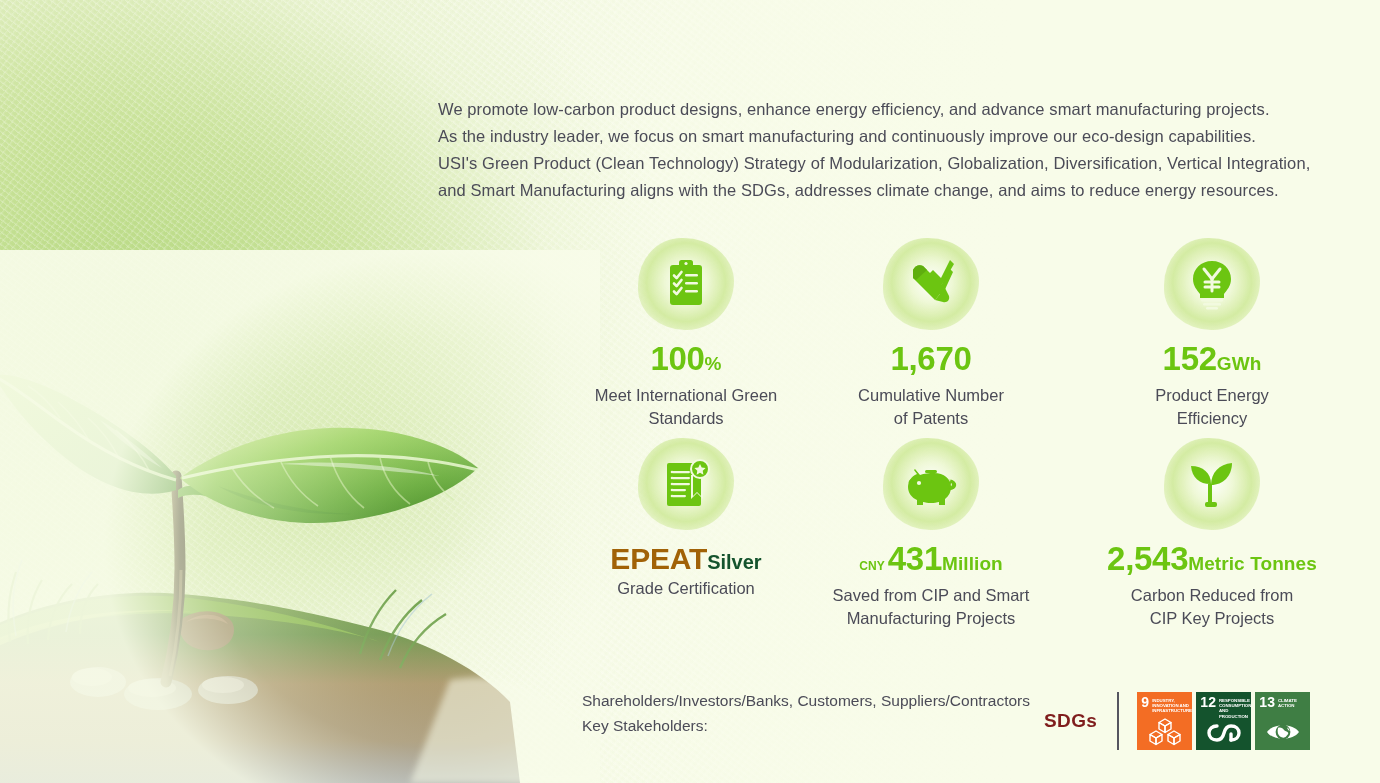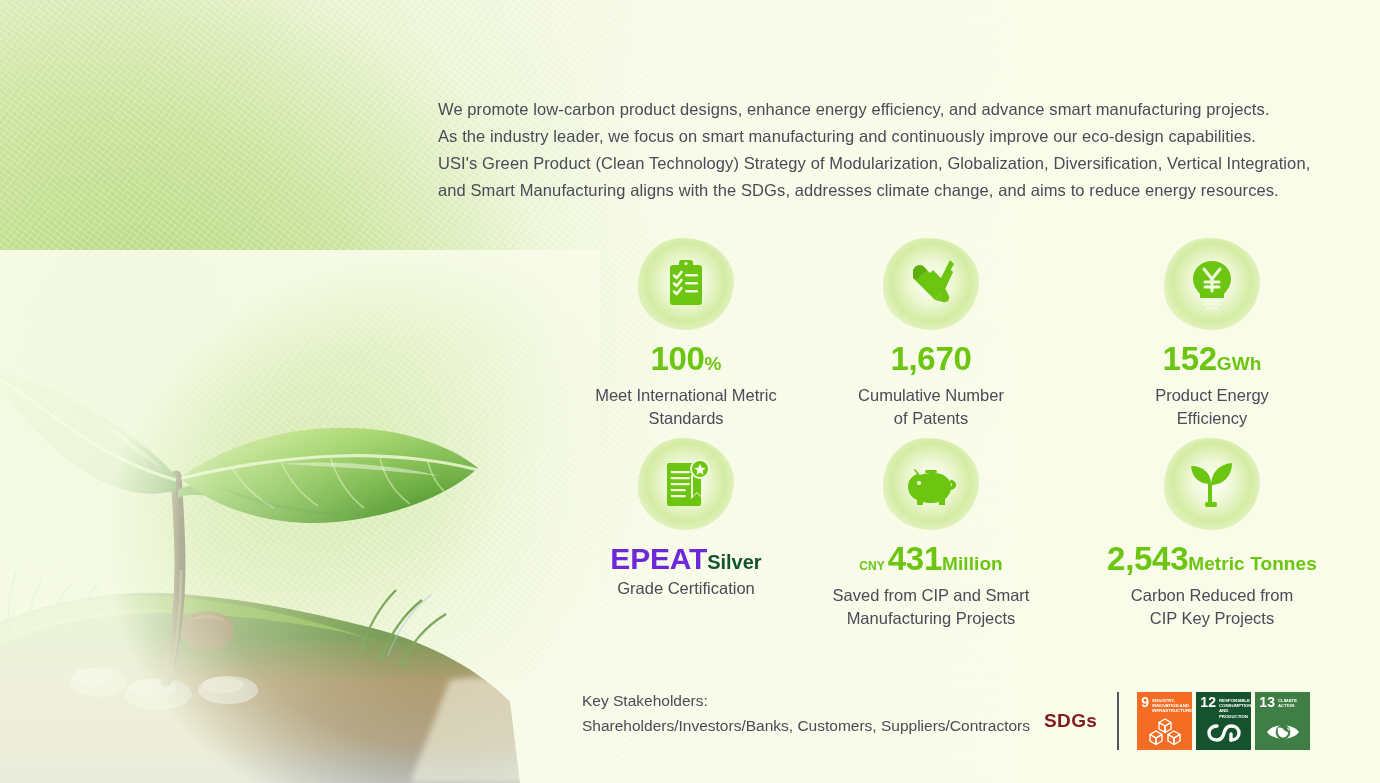--- a/index.html
+++ b/index.html
@@ -129,21 +129,21 @@
 
   .stat-label {
     color: #4b4b57;
     font-size: 16.5px;
     line-height: 23px;
   }
   .stat-label .lead { display: block; }
 
   .epeat-line { margin: 2px 0 2px; line-height: 1.1; white-space: nowrap; }
   .epeat-line .big {
-    color: #6d28d9;
+    color: #a16207;
     font-size: 30px;
     font-weight: 700;
     letter-spacing: -.2px;
     text-align: center;
   }
   .epeat-line .small {
     color: #14532d;
     font-size: 20px;
     font-weight: 700;
     margin-left: 0;
@@ -357,21 +357,21 @@
                 <path d="M14 25.5 l2.6 2.6 L21.5 22"></path>
                 <path d="M14 33.5 l2.6 2.6 L21.5 30"></path>
               </g>
             </svg>
           </div>
         </div>
         <div class="stat-value">
           <span class="num">100</span><span class="unit">%</span>
         </div>
         <div class="stat-label">
-          <span>Meet International Metric</span><br>
+          <span>Meet International Green</span><br>
           <span>Standards</span>
         </div>
       </div>
 
       <div class="stat col-b">
         <div class="badge">
           <div class="glow"></div>
           <div class="glyph">
             <svg viewBox="0 0 52 52" xmlns="http://www.w3.org/2000/svg">
               <path d="M8 12 C10 8 14 6 18 8 L40 30 L30 42 L8 20 Z" fill="#6cc511"></path>
@@ -500,22 +500,22 @@
         <div class="stat-label">
           <span>Carbon Reduced from</span><br>
           <span>CIP Key Projects</span>
         </div>
       </div>
     </div>
   </div>
 
   <div class="footer">
     <div class="stakeholders">
+      <div>Shareholders/Investors/Banks, Customers, Suppliers/Contractors</div>
       <div>Key Stakeholders:</div>
-      <div>Shareholders/Investors/Banks, Customers, Suppliers/Contractors</div>
     </div>
 
     <div class="sdg-block">
       <div class="sdg-label">SDGs</div>
       <div class="sdg-divider"></div>
       <div class="sdg-badges">
 
         <div class="sdg-badge" style="background:#f36d24">
           <div class="top">
             <span class="nn">9</span>

